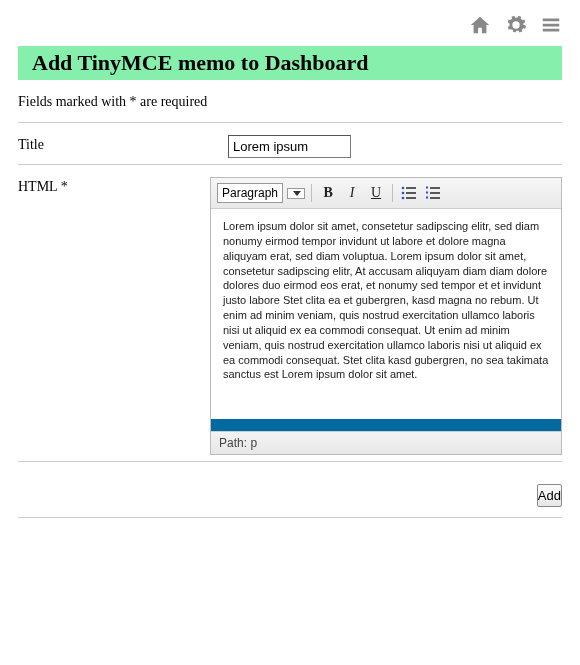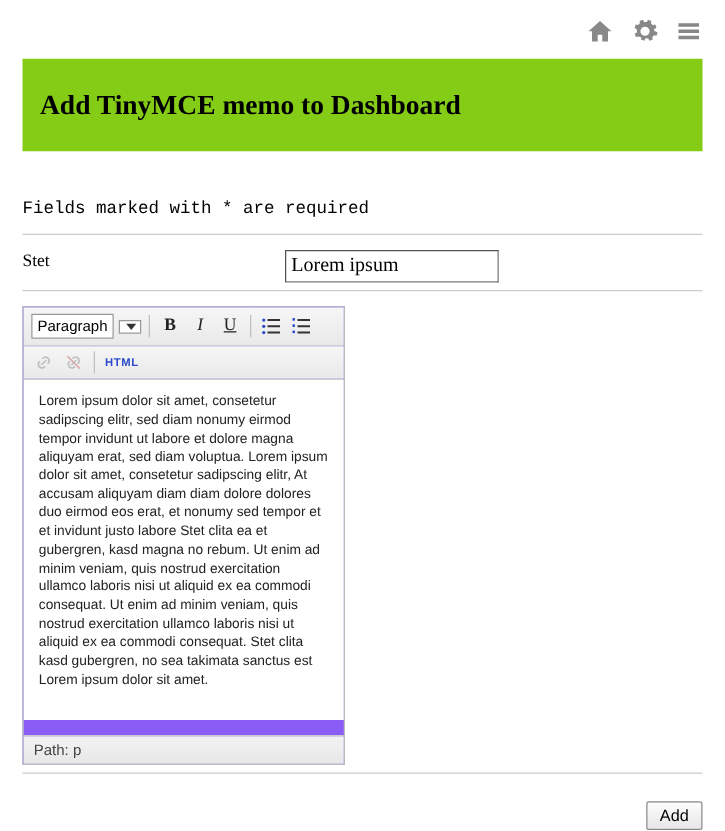--- a/index.html
+++ b/index.html
@@ -1,45 +1,45 @@
 <!DOCTYPE html>
 <html><head>
 <meta charset="utf-8">
 <style>
   * { box-sizing: border-box; }
   body { margin: 0; font-family: Georgia, "Times New Roman", serif; background: #fff; color: #000; font-size: 14px; }
   .wrap { width: 580px; margin: 0 auto; padding: 10px 18px 20px 18px; }
   .topicons { text-align: right; padding: 4px 0 6px 0; }
   .topicons span { display:inline-block; vertical-align: middle; margin-left: 10px; cursor:pointer; }
   .topicons svg { width: 22px; height: 22px; fill: #888; }
-  .titlebar { background: #84cc16; padding: 24px 14px; }
+  .titlebar { background: #86efac; padding: 4px 14px; }
   .titlebar h1 { margin: 0; font-size: 22px; font-weight: bold; font-family: Georgia, serif; }
-  .hint { padding: 14px 0 8px 0; font-family: Liberation Mono, monospace; margin-top: 24px; }
+  .hint { padding: 14px 0 8px 0; font-family: Liberation Serif, serif; }
   hr.sep { border: none; border-top: 1px solid #ccc; margin: 4px 0 12px 0; }
   .row { display: flex; align-items: flex-start; margin-bottom: 6px; }
   .row-label { width: 210px; font-family: Georgia, serif; padding-top: 2px; }
   .row-field { flex: 1; }
-  .title-input { width: 171px; padding: 3px 4px; font-family: Liberation Serif, serif; font-size: 16px; border: 1px solid #7a7a7a; border-top-color:#555; border-left-color:#555; }
-  .editor { border: 1px solid #bbb; background: #8b5cf6; width: 258px; font-family: Arial, sans-serif; }
+  .title-input { width: 123px; padding: 3px 4px; font-family: Liberation Sans, sans-serif; font-size: 13px; border: 1px solid #7a7a7a; border-top-color:#555; border-left-color:#555; }
+  .editor { border: 1px solid #bbb; background: #0369a1; width: 352px; font-family: Arial, sans-serif; }
   .ed-toolbar { display:flex; align-items:center; gap:4px; padding: 5px 6px; border-bottom: 1px solid #ccc; background: linear-gradient(#f6f6f6,#e9e9e9); font-family: Arial, sans-serif; font-size: 12px; }
   .ed-toolbar.row2 { padding: 4px 6px; }
   .fmt-select { background:#fff; border:1px solid #999; padding: 2px 4px; font-family: Arial, sans-serif; font-size:12px; display:inline-flex; align-items:center; gap:14px; cursor:pointer;}
   .caret { display:inline-block; width:0;height:0;border-left:4px solid transparent;border-right:4px solid transparent;border-top:5px solid #333; margin-left: 2px; }
   .tdiv { width:1px; height:18px; background:#c0c0c0; margin: 0 2px; }
   .tbtn { display:inline-flex; align-items:center; justify-content:center; width:20px; height:18px; cursor:pointer; font-family: "Times New Roman", serif; font-size:14px; color:#222; }
   .tbtn.bold { font-weight: bold; }
   .tbtn.ital { font-style: italic; }
   .tbtn.under { text-decoration: underline; }
   .tbtn svg { width:16px; height:16px; }
   .tbtn.disabled { opacity: .45; cursor: default; }
   .tbtn.htmlbtn { width:auto; padding:0 2px; font-family: Arial, sans-serif; font-size:9px; color:#2a4bcc; letter-spacing:.5px; font-weight:bold; }
   .ed-content { background:#fff; padding: 10px 12px 24px 12px; min-height: 210px; font-family: Arial, sans-serif; font-size: 11px; line-height: 1.35; color:#222; }
   .ed-path { border-top: 1px solid #ccc; background: linear-gradient(#f3f3f3,#e7e7e7); padding: 4px 8px; font-family: Arial, sans-serif; font-size: 12px; color:#444;margin-top:12px; }
   .actions { text-align: right; padding: 10px 0 6px 0; }
-  .add-btn { font-family: Arial, sans-serif; font-size: 13px; padding: 3px 10px; border:1px solid #888; background: linear-gradient(#fdfdfd,#e6e6e6); cursor:pointer; border-radius:2px;text-align:center; }
+  .add-btn { font-family: Arial, sans-serif; font-size: 13px; padding: 3px 0; border:1px solid #888; background: linear-gradient(#fdfdfd,#e6e6e6); cursor:pointer; border-radius:2px;text-align:center; }
   .footer-note { padding-top: 8px; font-family: Georgia, serif; }
   .chain-icon { stroke:#888; fill:none; stroke-width:1.4; }
 </style>
 </head>
 <body>
 
 <div class="wrap">
 
   <div class="topicons">
     <span>
@@ -60,28 +60,29 @@
   </div>
 
   <div class="titlebar">
     <h1>Add TinyMCE memo to Dashboard</h1>
   </div>
 
   <div class="hint">Fields marked with * are required</div>
   <hr class="sep">
 
   <div class="row">
-    <div class="row-label">Stet</div>
+    <div class="row-label">Title</div>
     <div class="row-field">
       <input class="title-input" type="text" value="Lorem ipsum" style="">
     </div>
   </div>
   <hr class="sep">
 
   <div class="row">
+    <div class="row-label">HTML *</div>
     <div class="row-field">
       <div class="editor">
 
         <div class="ed-toolbar">
           <span class="fmt-select">
             <span>Paragraph</span>
           </span>
           <span class="fmt-select" style="padding:2px 3px;">
             <span class="caret"></span>
           </span>
@@ -105,35 +106,20 @@
                 <rect x="5" y="2.2" width="10" height="1.6" fill="#333"></rect>
                 <rect x="5" y="7.2" width="10" height="1.6" fill="#333"></rect>
                 <rect x="5" y="12.2" width="10" height="1.6" fill="#333"></rect>
                 <rect x="1" y="1.5" width="2" height="2" fill="#2a4bcc"></rect>
                 <rect x="1" y="6.5" width="2" height="2" fill="#2a4bcc"></rect>
                 <rect x="1" y="11.5" width="2" height="2" fill="#2a4bcc"></rect>
               </svg>
           </span>
         </div>
 
-        <div class="ed-toolbar row2">
-          <span class="tbtn disabled">
-            <svg viewBox="0 0 16 16" class="chain-icon">
-                <path d="M6 10l4-4M7 5l1-1a3 3 0 014 4l-1 1M9 11l-1 1a3 3 0 01-4-4l1-1"></path>
-              </svg>
-          </span>
-          <span class="tbtn disabled">
-            <svg viewBox="0 0 16 16" class="chain-icon">
-                <path d="M6 10l4-4M7 5l1-1a3 3 0 014 4l-1 1M9 11l-1 1a3 3 0 01-4-4l1-1"></path>
-                <path d="M3 3l10 10" stroke="#b55"></path>
-              </svg>
-          </span>
-          <span class="tdiv"></span>
-          <span class="tbtn htmlbtn">HTML</span>
-        </div>
 
         <div class="ed-content">Lorem ipsum dolor sit amet, consetetur sadipscing elitr, sed diam nonumy eirmod tempor invidunt ut labore et dolore magna aliquyam erat, sed diam voluptua. Lorem ipsum dolor sit amet, consetetur sadipscing elitr, At accusam aliquyam diam diam dolore dolores duo eirmod eos erat, et nonumy sed tempor et et invidunt justo labore Stet clita ea et gubergren, kasd magna no rebum. Ut enim ad minim veniam, quis nostrud exercitation ullamco laboris nisi ut aliquid ex ea commodi consequat. Ut enim ad minim veniam, quis nostrud exercitation ullamco laboris nisi ut aliquid ex ea commodi consequat. Stet clita kasd gubergren, no sea takimata sanctus est Lorem ipsum dolor sit amet.</div>
 
         <div class="ed-path">
           <span>Path:</span>
           <span>p</span>
         </div>
       </div>
     </div>
   </div>

